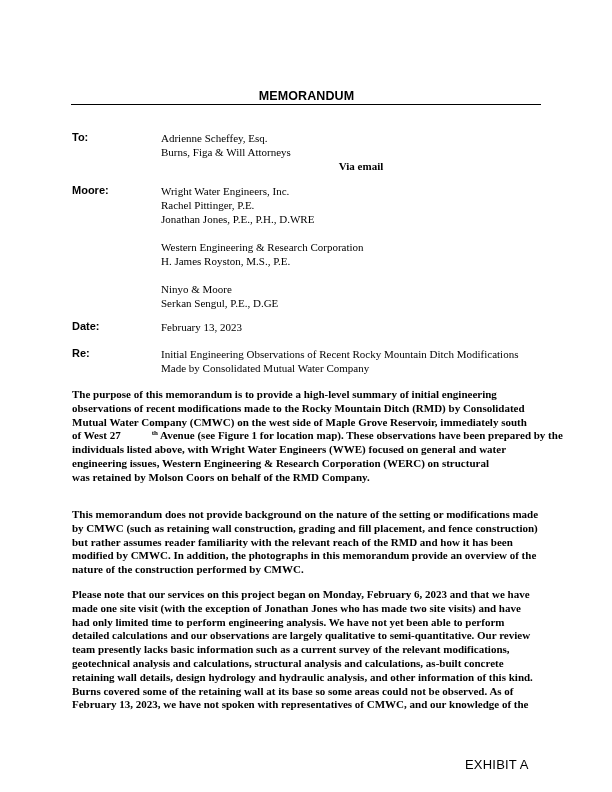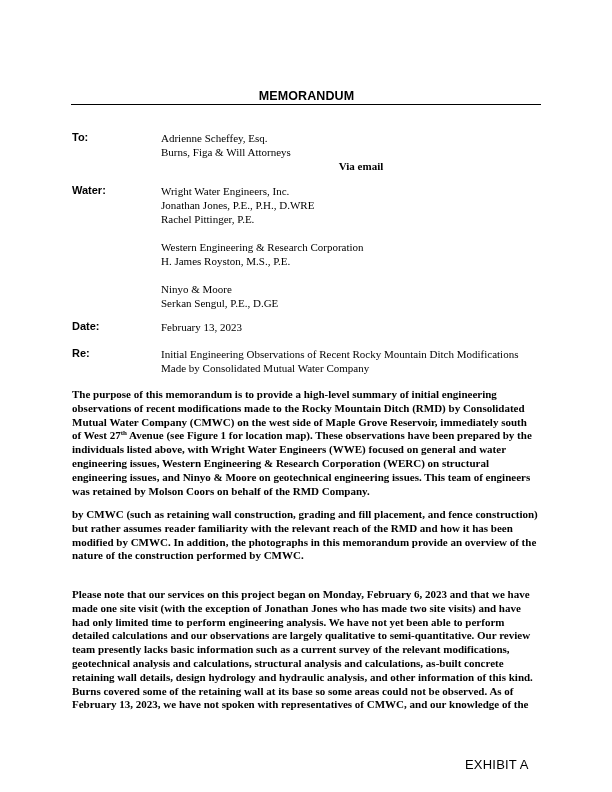--- a/index.html
+++ b/index.html
@@ -21,21 +21,21 @@
     font-family: "Liberation Serif", serif; font-size: 11px; line-height: 14px; margin-left: 16px;
   }
   .hdr-value div { white-space: nowrap; }
   .hdr-value .gap { height: 14px; }
   .bold { font-weight: bold; text-align: center; }
   .para {
     position: absolute; left: 72px; width: 470px;
     font-family: "Liberation Serif", serif; font-size: 11px; line-height: 13.8px; font-weight: bold;
   }
   .para .ln { white-space: nowrap; }
-  sup { font-size: 7px; line-height: 0; vertical-align: 4px; }
+  sup { font-size: 7px; line-height: 0; vertical-align: 4px; margin-left: 31px; }
   .exhibit {
     position: absolute; left: 453px; top: 757px;
     font-family: "Liberation Sans", sans-serif; font-size: 13px; letter-spacing: 0.2px; margin-left: 12px;
   }
 </style>
 </head>
 <body>
 
 <div class="page">
 
@@ -45,25 +45,25 @@
   <div class="hdr-row" style="top:131px;">
     <div class="hdr-label">To:</div>
     <div class="hdr-value">
       <div>Adrienne Scheffey, Esq.</div>
       <div>Burns, Figa &amp; Will Attorneys</div>
       <div class="bold">Via email</div>
     </div>
   </div>
 
   <div class="hdr-row" style="top:184px;">
-    <div class="hdr-label">Water:</div>
+    <div class="hdr-label">Moore:</div>
     <div class="hdr-value">
       <div>Wright Water Engineers, Inc.</div>
+      <div>Rachel Pittinger, P.E.</div>
       <div>Jonathan Jones, P.E., P.H., D.WRE</div>
-      <div>Rachel Pittinger, P.E.</div>
       <div class="gap"></div>
       <div>Western Engineering &amp; Research Corporation</div>
       <div>H. James Royston, M.S., P.E.</div>
       <div class="gap"></div>
       <div>Ninyo &amp; Moore</div>
       <div>Serkan Sengul, P.E., D.GE</div>
     </div>
   </div>
 
   <div class="hdr-row" style="top:320px;">
@@ -79,25 +79,25 @@
     </div>
   </div>
 
   <div class="para" style="top:388px;">
     <div class="ln">The purpose of this memorandum is to provide a high-level summary of initial engineering</div>
     <div class="ln">observations of recent modifications made to the Rocky Mountain Ditch (RMD) by Consolidated</div>
     <div class="ln">Mutual Water Company (CMWC) on the west side of Maple Grove Reservoir, immediately south</div>
     <div class="ln"><span>of West 27</span><sup>th</sup><span> Avenue (see Figure 1 for location map). These observations have been prepared by the</span></div>
     <div class="ln">individuals listed above, with Wright Water Engineers (WWE) focused on general and water</div>
     <div class="ln">engineering issues, Western Engineering &amp; Research Corporation (WERC) on structural</div>
-    <div class="ln">engineering issues, and Ninyo &amp; Moore on geotechnical engineering issues. This team of engineers</div>
     <div class="ln">was retained by Molson Coors on behalf of the RMD Company.</div>
   </div>
 
   <div class="para" style="top:508px;">
+    <div class="ln">This memorandum does not provide background on the nature of the setting or modifications made</div>
     <div class="ln">by CMWC (such as retaining wall construction, grading and fill placement, and fence construction)</div>
     <div class="ln">but rather assumes reader familiarity with the relevant reach of the RMD and how it has been</div>
     <div class="ln">modified by CMWC. In addition, the photographs in this memorandum provide an overview of the</div>
     <div class="ln">nature of the construction performed by CMWC.</div>
   </div>
 
   <div class="para" style="top:588px;">
     <div class="ln">Please note that our services on this project began on Monday, February 6, 2023 and that we have</div>
     <div class="ln">made one site visit (with the exception of Jonathan Jones who has made two site visits) and have</div>
     <div class="ln">had only limited time to perform engineering analysis. We have not yet been able to perform</div>

